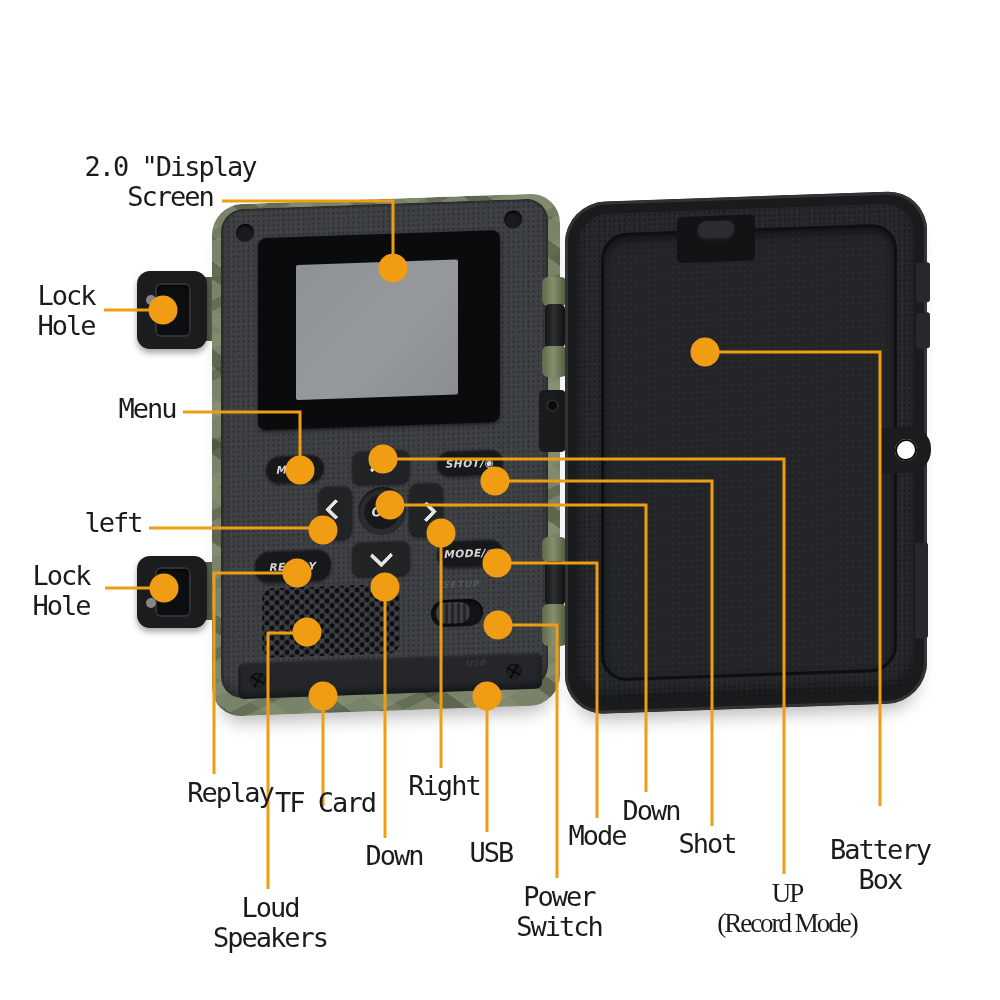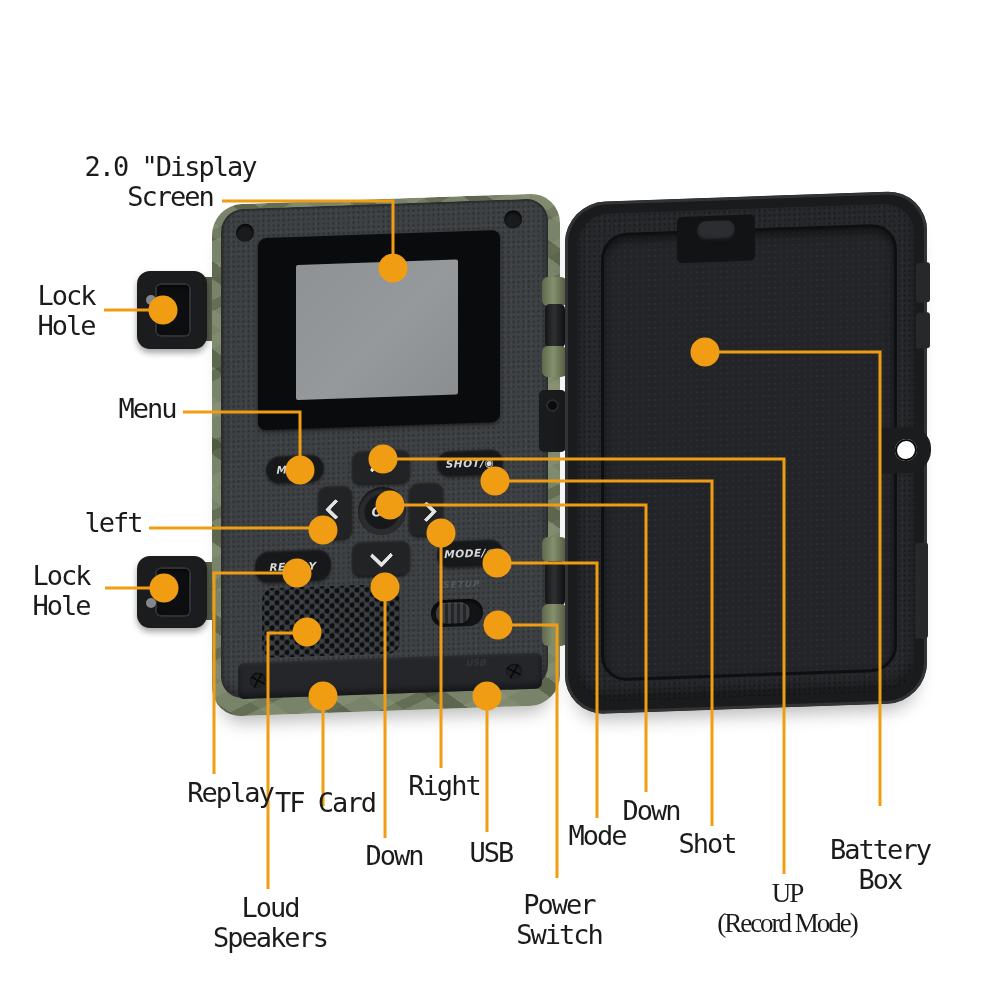--- a/index.html
+++ b/index.html
@@ -251,20 +251,20 @@
       <div class="callout-label" style="left: 66px; top: 281px;"><div>Lock</div><div>Hole</div></div>
       <div class="callout-label" style="left: 147px; top: 394px;"><div>Menu</div></div>
       <div class="callout-label" style="left: 113px; top: 508px;"><div>left</div></div>
       <div class="callout-label" style="left: 61px; top: 561px;"><div>Lock</div><div>Hole</div></div>
       <div class="callout-label" style="left: 230px; top: 778px;"><div>Replay</div></div>
       <div class="callout-label" style="left: 325px; top: 788px;"><div>TF Card</div></div>
       <div class="callout-label" style="left: 270px; top: 893px;"><div>Loud</div><div>Speakers</div></div>
       <div class="callout-label" style="left: 394px; top: 841px;"><div>Down</div></div>
       <div class="callout-label" style="left: 491px; top: 838px;"><div>USB</div></div>
       <div class="callout-label" style="left: 444px; top: 771px;"><div>Right</div></div>
-      <div class="callout-label" style="left: 559px; top: 882px; margin-top: 8px;"><div>Power</div><div>Switch</div></div>
+      <div class="callout-label" style="left: 559px; top: 882px;"><div>Power</div><div>Switch</div></div>
       <div class="callout-label" style="left: 597px; top: 821px;"><div>Mode</div></div>
       <div class="callout-label" style="left: 651px; top: 796px;"><div>Down</div></div>
       <div class="callout-label" style="left: 707px; top: 829px;"><div>Shot</div></div>
       <div class="callout-label" style="left: 787px; top: 878px; font-family: Liberation Serif, serif;"><div>UP</div><div>(Record Mode)</div></div>
       <div class="callout-label" style="left: 880px; top: 813px; margin-top: 22px;"><div>Battery</div><div>Box</div></div>
     </div>
 </div>
 
 </body></html>

